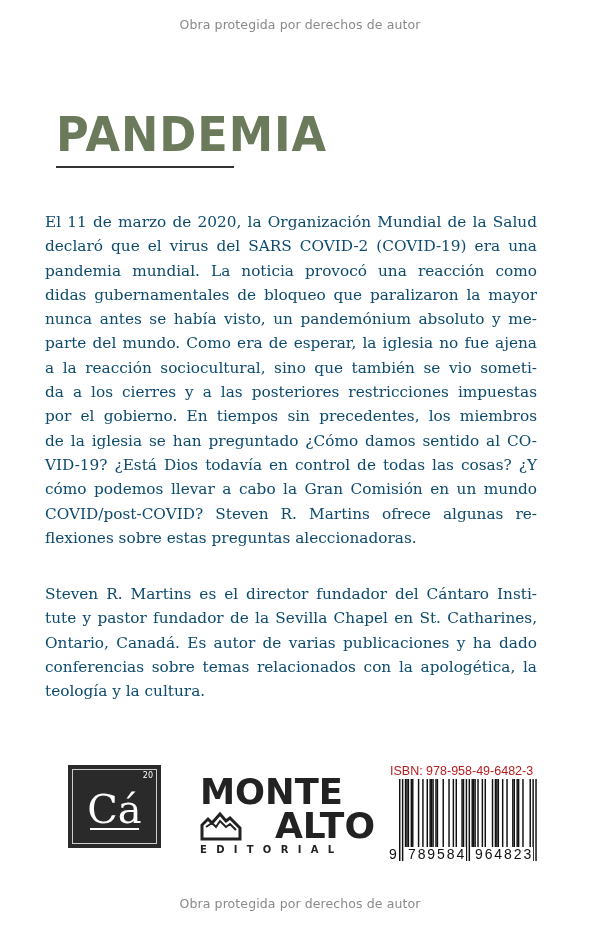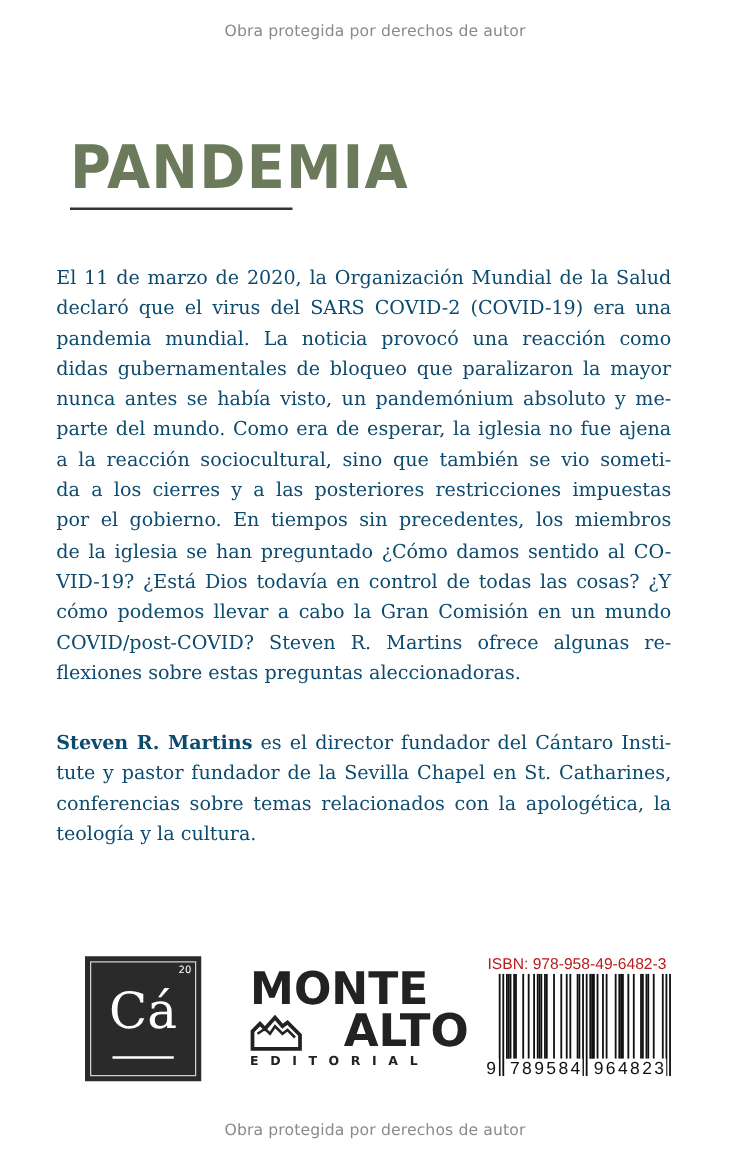--- a/index.html
+++ b/index.html
@@ -20,23 +20,23 @@
   .rule { position: absolute; left: 56px; top: 166px; width: 178px; height: 2px; background: #333; }
   .para {
     position: absolute; left: 45px; width: 492px;
     font-family: "DejaVu Serif", serif; font-size: 15.3px; line-height: 24.3px;
     color: #0c4a6e; margin: 0;
   }
   .para .ln { display: block; text-align: justify; text-align-last: justify; white-space: nowrap; }
   .para .ln.last { text-align-last: left; }
   .p1 { top: 210px; }
   .p2 { top: 582px; }
-  .bold { font-weight: bold; }
+  .bold { font-weight: normal; }
   .cantaro {
-    position: absolute; left: 68px; top: 765px; width: 93px; height: 100px;
+    position: absolute; left: 68px; top: 765px; width: 93px; height: 83px;
     background: #2a2a2a; box-sizing: border-box;
   }
   .cantaro .inner { position: absolute; left: 4px; top: 4px; right: 4px; bottom: 4px; border: 1px solid #cfcfcf; }
   .cantaro .sym { position: absolute; left: 0; right: 0; top: 22px; text-align: center;
     font-family: "DejaVu Serif", serif; font-size: 40px; color: #fff; line-height: 44px; }
   .cantaro .num { position: absolute; right: 8px; top: 6px; font-family: "DejaVu Sans", sans-serif; font-size: 8px; color: #fff; }
   .cantaro .uline { position: absolute; left: 22px; right: 22px; bottom: 18px; height: 2px; background: #fff; }
   .monte { position: absolute; left: 200px; top: 775px; width: 150px; }
   .monte .l1 { font-family: "DejaVu Sans", sans-serif; font-weight: bold; font-size: 36px; color: #222; line-height: 34px; letter-spacing: 0px; transform: scaleX(0.98); transform-origin: left; }
   .monte .l2 { position: relative; height: 34px; }
@@ -69,20 +69,21 @@
   <span class="ln">de la iglesia se han preguntado ¿Cómo damos sentido al CO-</span>
   <span class="ln">VID-19? ¿Está Dios todavía en control de todas las cosas? ¿Y</span>
   <span class="ln">cómo podemos llevar a cabo la Gran Comisión en un mundo</span>
   <span class="ln">COVID/post-COVID? Steven R. Martins ofrece algunas re-</span>
   <span class="ln last">flexiones sobre estas preguntas aleccionadoras.</span>
 </div>
 
 <div class="para p2">
   <span class="ln"><span class="bold">Steven R. Martins</span><span> es el director fundador del Cántaro Insti-</span></span>
   <span class="ln">tute y pastor fundador de la Sevilla Chapel en St. Catharines,</span>
+  <span class="ln">Ontario, Canadá. Es autor de varias publicaciones y ha dado</span>
   <span class="ln">conferencias sobre temas relacionados con la apologética, la</span>
   <span class="ln last">teología y la cultura.</span>
 </div>
 
 <div class="cantaro">
   <div class="inner"></div>
   <div class="num">20</div>
   <div class="sym">Cá</div>
   <div class="uline"></div>
 </div>

